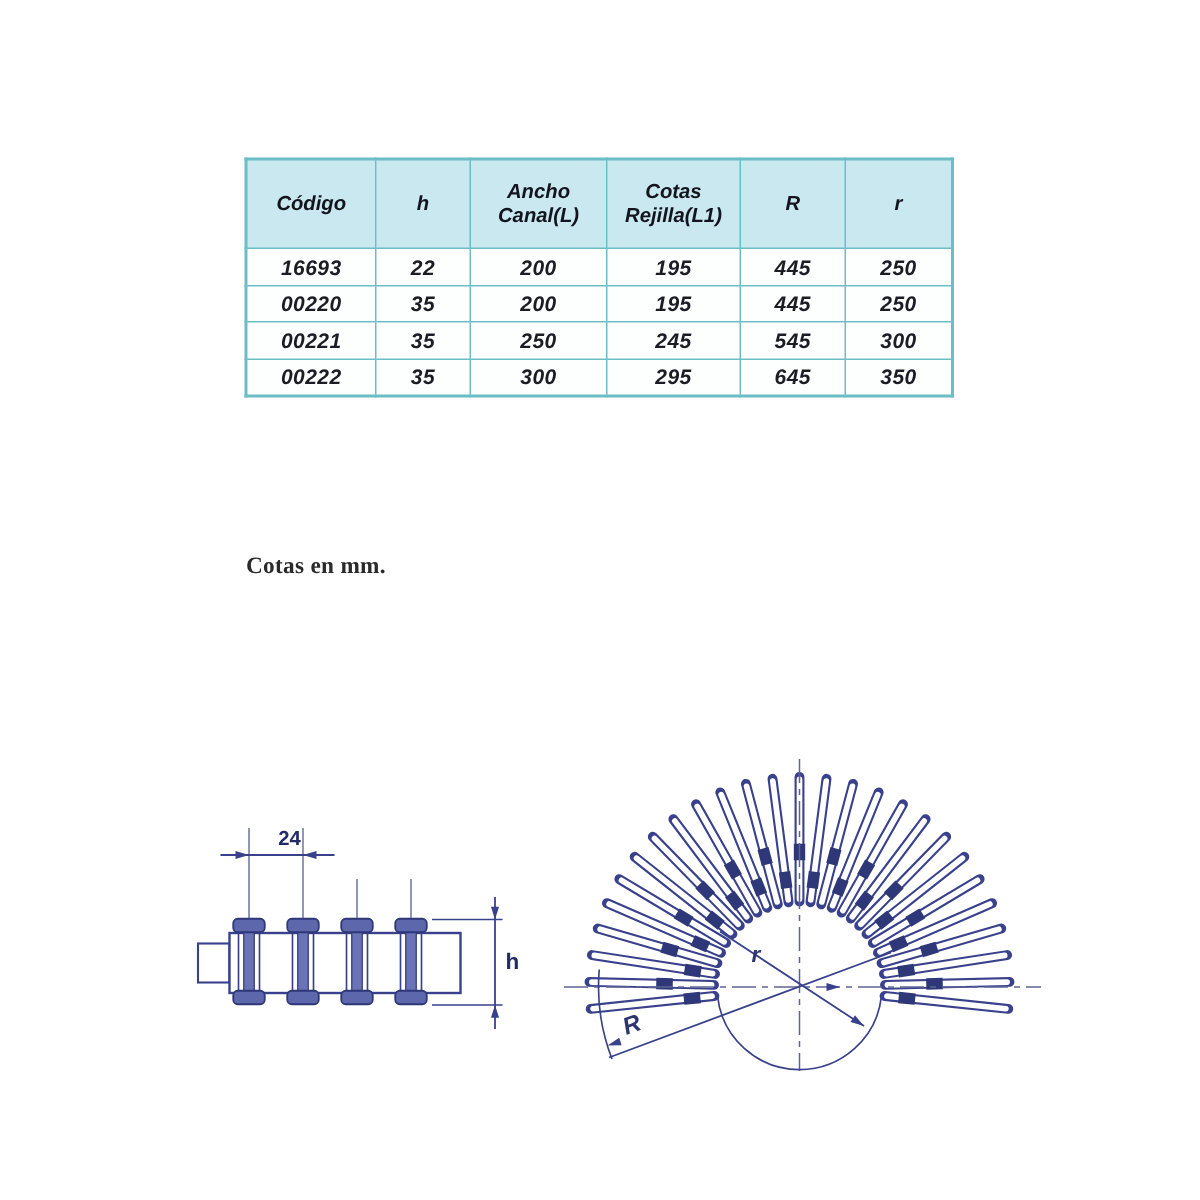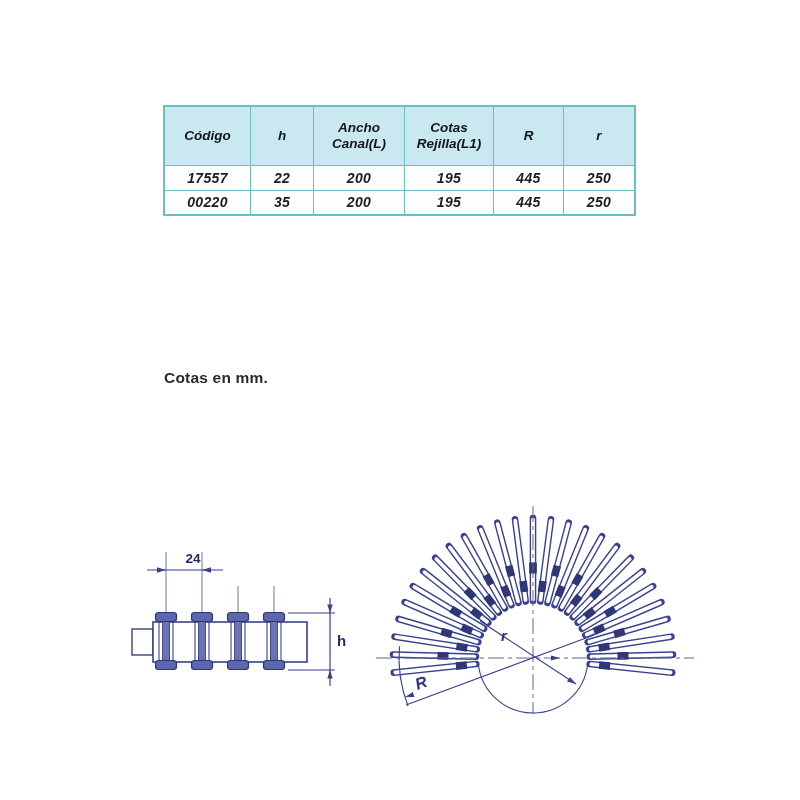--- a/index.html
+++ b/index.html
@@ -27,21 +27,21 @@
   td{background:#fdfefe;color:var(--cellText);font-size:14px;font-weight:bold;height:23.5px;
      letter-spacing:0.3px;}
   th:nth-child(1){width:85px}
   th:nth-child(2){width:62px}
   th:nth-child(3){width:90px}
   th:nth-child(4){width:88px}
   th:nth-child(5){width:69px}
   th:nth-child(6){width:70px}
 
   .note{position:absolute;left:164px;top:369px;font-size:15.5px;font-weight:600;
-        color:#2a2a2a;letter-spacing:0.2px;}
+        color:#2a2a2a;letter-spacing:0.2px;font-family:Liberation Serif, serif;}
 
   svg text{font-family:"Liberation Sans", sans-serif;}
   .dimText{fill:#232a66;font-weight:bold;}
   .radText{fill:#2e356e;font-weight:bold;font-style:italic;}
 </style>
 </head>
 <body>
 
 <div class="page">
 
@@ -52,34 +52,50 @@
             <th>Código</th>
             <th>h</th>
             <th>Ancho Canal(L)</th>
             <th>Cotas Rejilla(L1)</th>
             <th>R</th>
             <th>r</th>
           </tr>
       </thead>
       <tbody>
           <tr>
-            <td>17557</td>
+            <td>16693</td>
             <td>22</td>
             <td>200</td>
             <td>195</td>
             <td>445</td>
             <td>250</td>
           </tr>
           <tr>
             <td>00220</td>
             <td>35</td>
             <td>200</td>
             <td>195</td>
             <td>445</td>
             <td>250</td>
+          </tr>
+          <tr>
+            <td>00221</td>
+            <td>35</td>
+            <td>250</td>
+            <td>245</td>
+            <td>545</td>
+            <td>300</td>
+          </tr>
+          <tr>
+            <td>00222</td>
+            <td>35</td>
+            <td>300</td>
+            <td>295</td>
+            <td>645</td>
+            <td>350</td>
           </tr>
         </tbody>
     </table>
   </div>
 
   <div class="note">Cotas en mm.</div>
 
   <svg style="position:absolute;left:120px;top:535px;" width="250" height="165" viewBox="120 535 250 165">
     <g stroke="var(--centerline)" stroke-width="0.9">
       <line x1="166" y1="552" x2="166" y2="614"></line>

